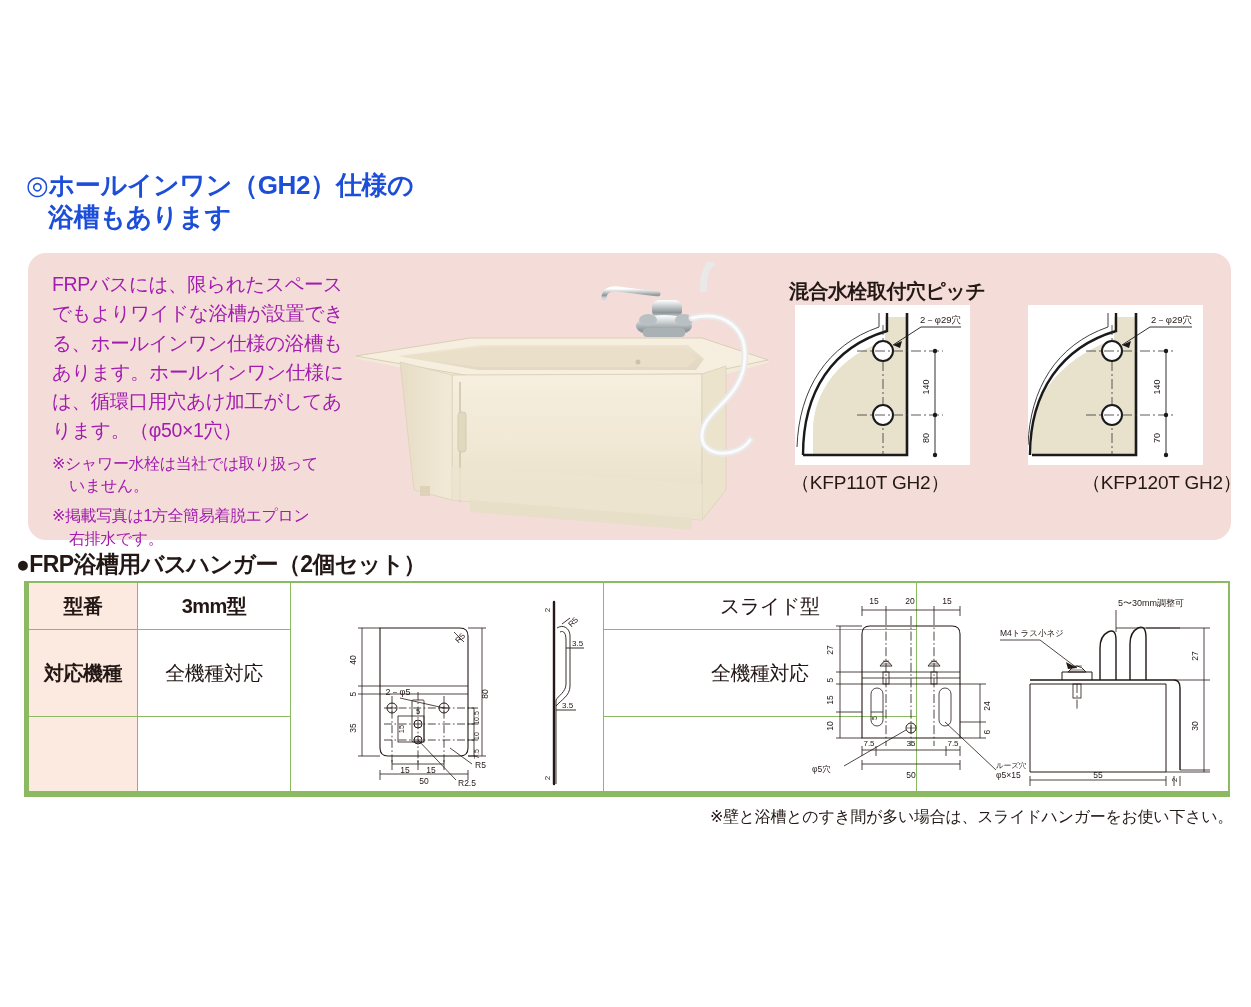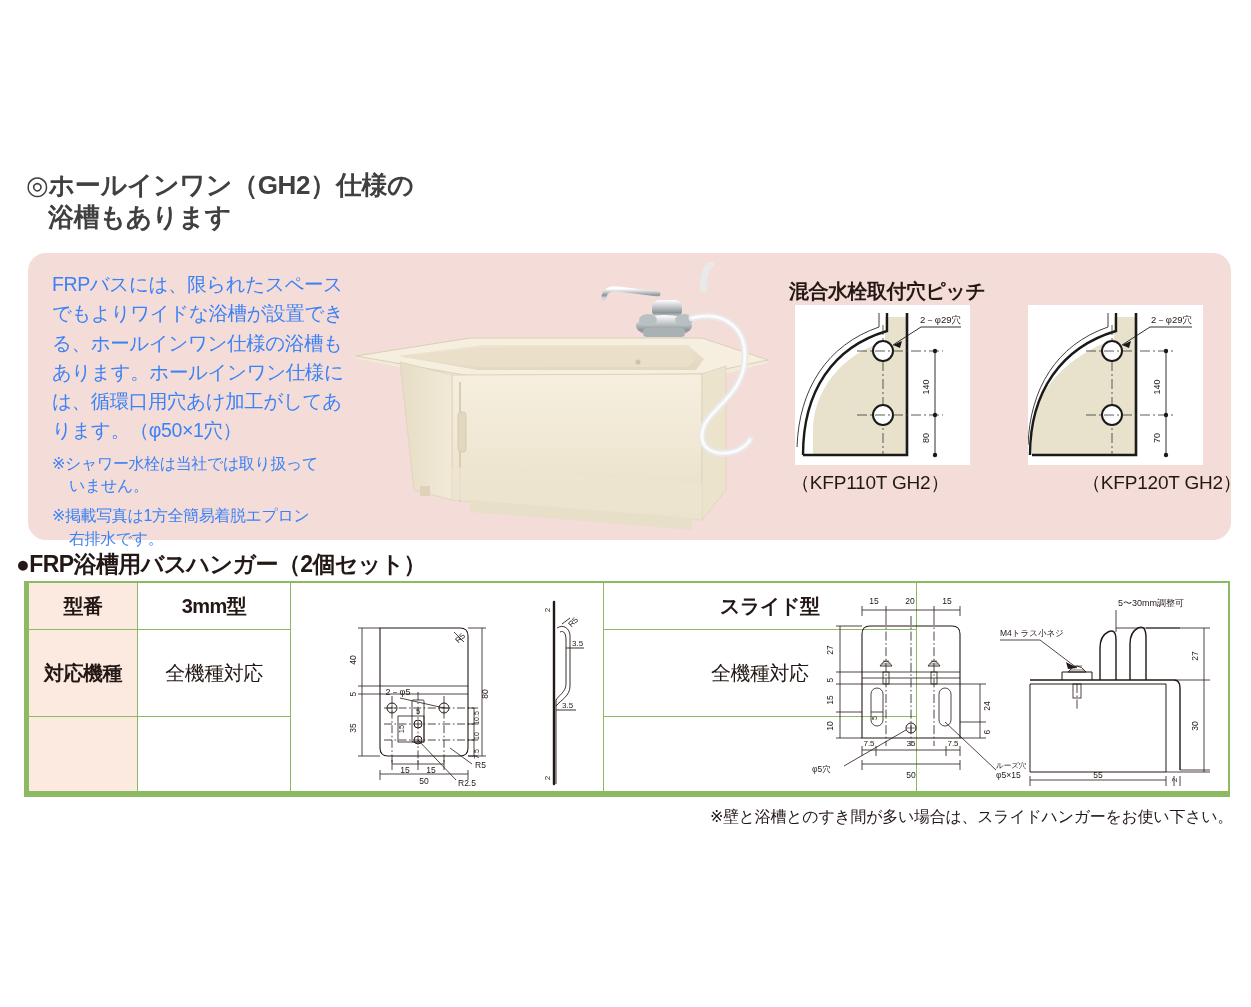--- a/index.html
+++ b/index.html
@@ -15,21 +15,21 @@
     overflow: hidden;
     color: #231815;
   }
 
   
   #section-heading {
     position: absolute;
     left: 26px;
     top: 168px;
     width: 420px;
-    color: #404040;
+    color: #1d4ed8;
     font-size: 26px;
     font-weight: bold;
     line-height: 1.32;
     letter-spacing: -0.3px;
   }
   #section-heading .line2 { padding-left: 22px; display: block; font-family: Liberation Mono, monospace; }
 
   
   #gh2-panel {
     position: absolute;
@@ -43,21 +43,21 @@
 
   
   #gh2-desc {
     position: absolute;
     left: 52px;
     top: 270px;
     width: 296px;
     font-size: 19.5px;
     line-height: 1.5;
     letter-spacing: -0.4px;
-    color: #3b82f6;
+    color: #a21caf;
   }
   #gh2-desc .note {
     font-size: 16px;
     line-height: 1.42;
     margin-top: 7px;
     display: block;
     text-indent: 0;
   }
   #gh2-desc .note .hang { display: block; padding-left: 17px; }
 
@@ -131,21 +131,21 @@
     font-weight: bold;
     letter-spacing: -0.5px;
     width: 108px;
   }
   #hanger-table td.val-a { width: 152px; font-weight: bold; letter-spacing: -0.5px; }
   #hanger-table td.val-b { width: 152px; letter-spacing: -0.5px; }
   #hanger-table td.fig-cell { padding: 0; }
   #hanger-table tr.r1 td { height: 46px; }
   #hanger-table tr.r2 td { height: 86px; }
   #hanger-table tr.r3 td { height: 74px; }
-  #hanger-table td.slide-hdr { font-weight: bold; letter-spacing: -0.5px; padding-left: 20px; }
+  #hanger-table td.slide-hdr { font-weight: normal; letter-spacing: -0.5px; padding-left: 20px; }
 
   #hanger-footnote {
     position: absolute;
     right: 18px;
     top: 807px;
     font-size: 16px;
     letter-spacing: -0.3px;
     white-space: nowrap;
   }
 

